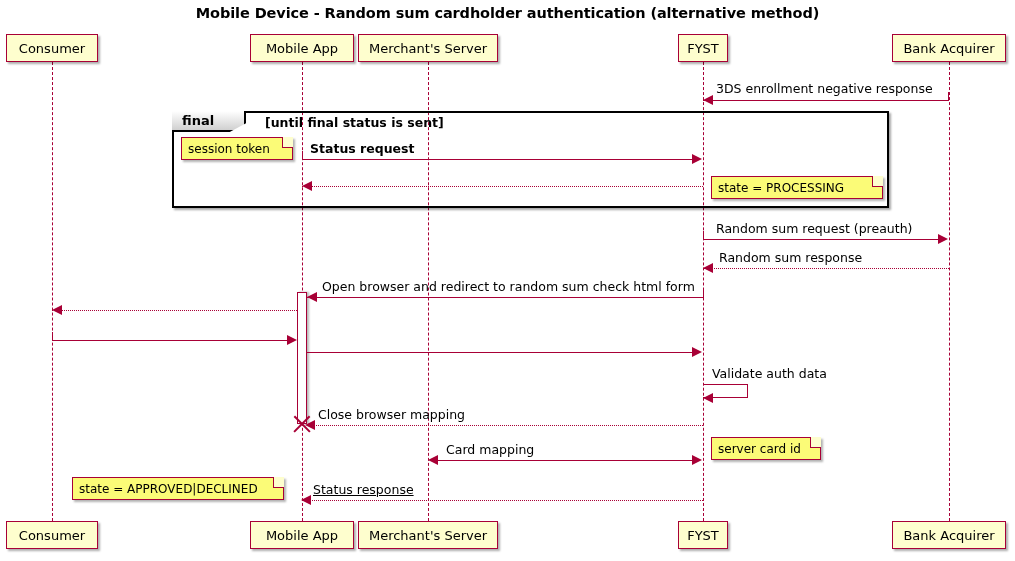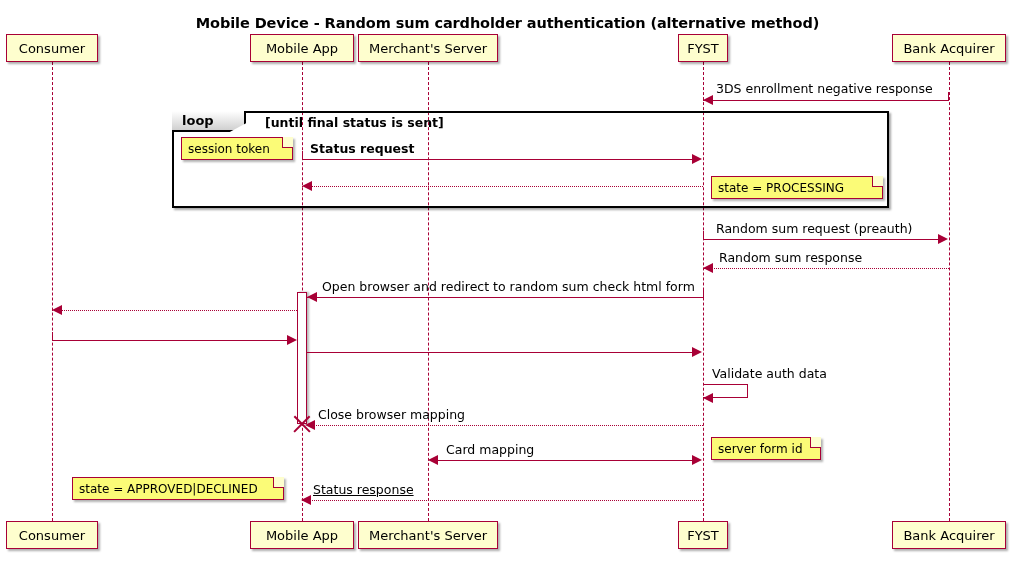--- a/index.html
+++ b/index.html
@@ -5,21 +5,21 @@
   html,body{margin:0;padding:0;}
   body{
     width:1015px;height:561px;background:#ffffff;
     font-family:"DejaVu Sans","Liberation Sans",sans-serif;
     overflow:hidden;position:relative;
   }
   #diagram{position:absolute;left:0;top:0;width:1015px;height:561px;}
 
   .title{
     position:absolute;left:0;top:5px;width:1015px;text-align:center;
-    font-size:14.5px;font-weight:bold;color:#000000;letter-spacing:-0.1px;margin-top:10px;
+    font-size:14.5px;font-weight:bold;color:#000000;letter-spacing:-0.1px;
   }
 
   
   .pbox{
     position:absolute;box-sizing:border-box;
     background:#FEFECE;border:1.5px solid #A80036;
     box-shadow:2px 2px 2px rgba(0,0,0,0.32);
     font-size:13px;color:#000;
     display:flex;align-items:center;justify-content:center;
     height:28px;white-space:nowrap;
@@ -146,21 +146,21 @@
     <span>Bank Acquirer</span>
   </div>
 
   <div class="msglabel" style="left:716px;top:81px;">3DS enrollment negative response</div>
   <div class="msgline" style="left:703px;top:100px;width:246px;"></div>
   <div class="arrow left" style="left:703px;top:95px;"></div>
   <div style="position:absolute;left:947.5px;top:92px;width:0;height:9px;border-left:1.5px solid #A80036;"></div>
 
   <div class="loopframe" style="left:172px;top:111px;width:717px;height:97px;"></div>
   <div class="looptab" style="left:172px;top:111px;width:74px;">
-    <span>loop</span>
+    <span>final</span>
   </div>
   <div class="loopcond" style="left:265px;top:115px;">[until final status is sent]</div>
 
   <div class="msglabel" style="left:310px;top:141px;font-weight:bold;">Status request</div>
   <div class="msgline" style="left:302px;top:159px;width:391px;"></div>
   <div class="arrow right" style="left:692px;top:154px;"></div>
   <div style="position:absolute;left:301.5px;top:151px;width:0;height:9px;border-left:1.5px solid #A80036;"></div>
 
   <div class="note" style="left:181px;top:137px;width:112px;">
     <span>session token</span>
@@ -213,21 +213,21 @@
     <i></i>
       <i></i>
   </div>
 
   <div class="msglabel" style="left:446px;top:442px;">Card mapping</div>
   <div class="msgline" style="left:433px;top:460px;width:260px;"></div>
   <div class="arrow left" style="left:428px;top:455px;"></div>
   <div class="arrow right" style="left:692px;top:455px;"></div>
 
   <div class="note" style="left:711px;top:437px;width:110px;">
-    <span>server form id</span>
+    <span>server card id</span>
     <span class="fold"></span>
   </div>
 
   <div class="msglabel" style="left:313px;top:482px;text-decoration:underline;">Status response</div>
   <div class="msgline dashed" style="left:302px;top:500px;width:401px;"></div>
   <div class="arrow left" style="left:301px;top:495px;"></div>
 
   <div class="note" style="left:72px;top:477px;width:212px;">
     <span>state = APPROVED|DECLINED</span>
     <span class="fold"></span>

